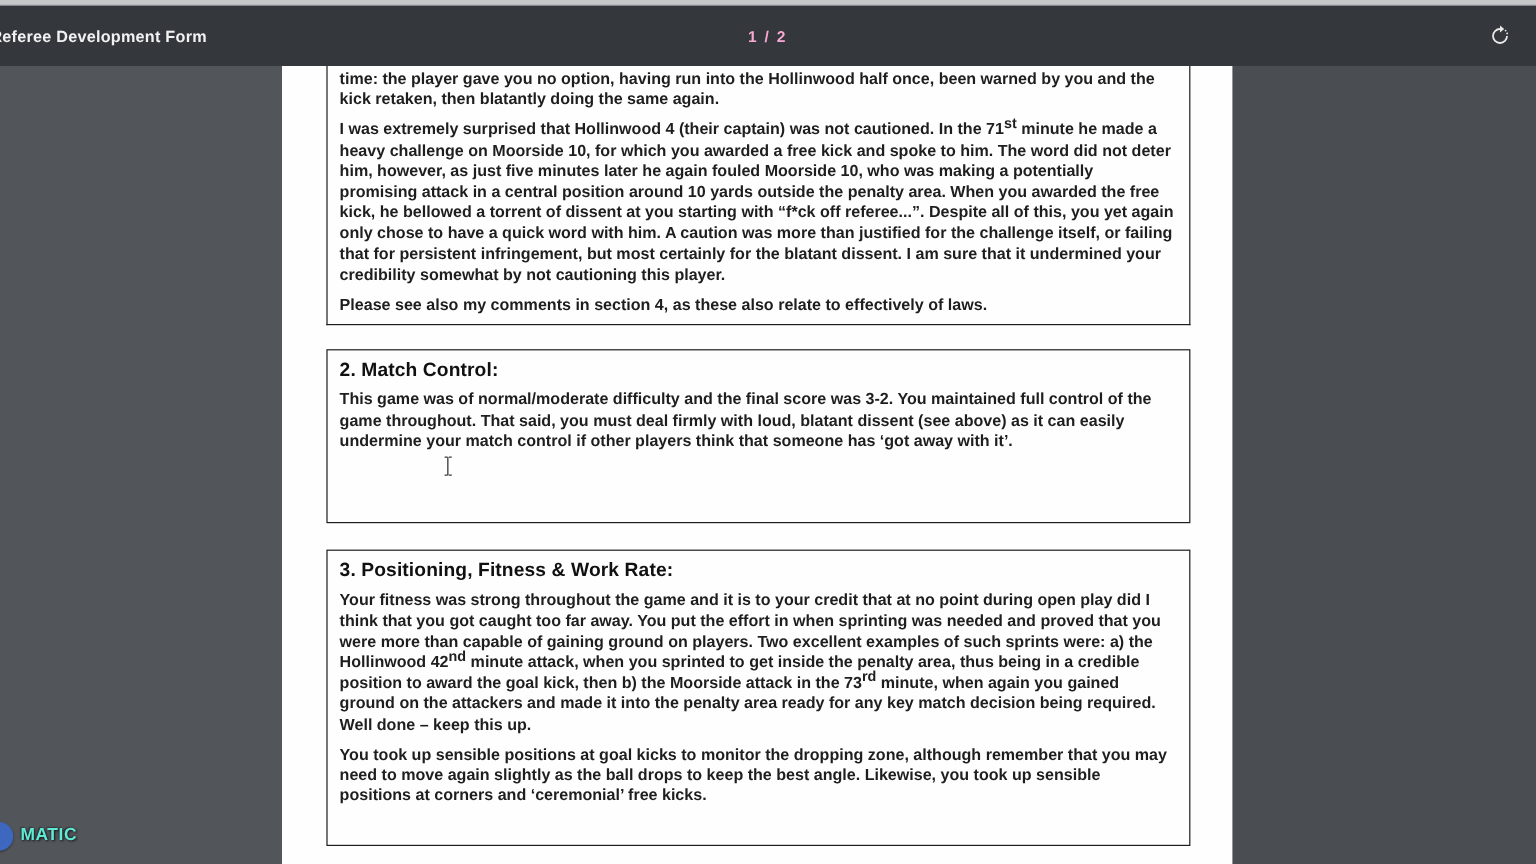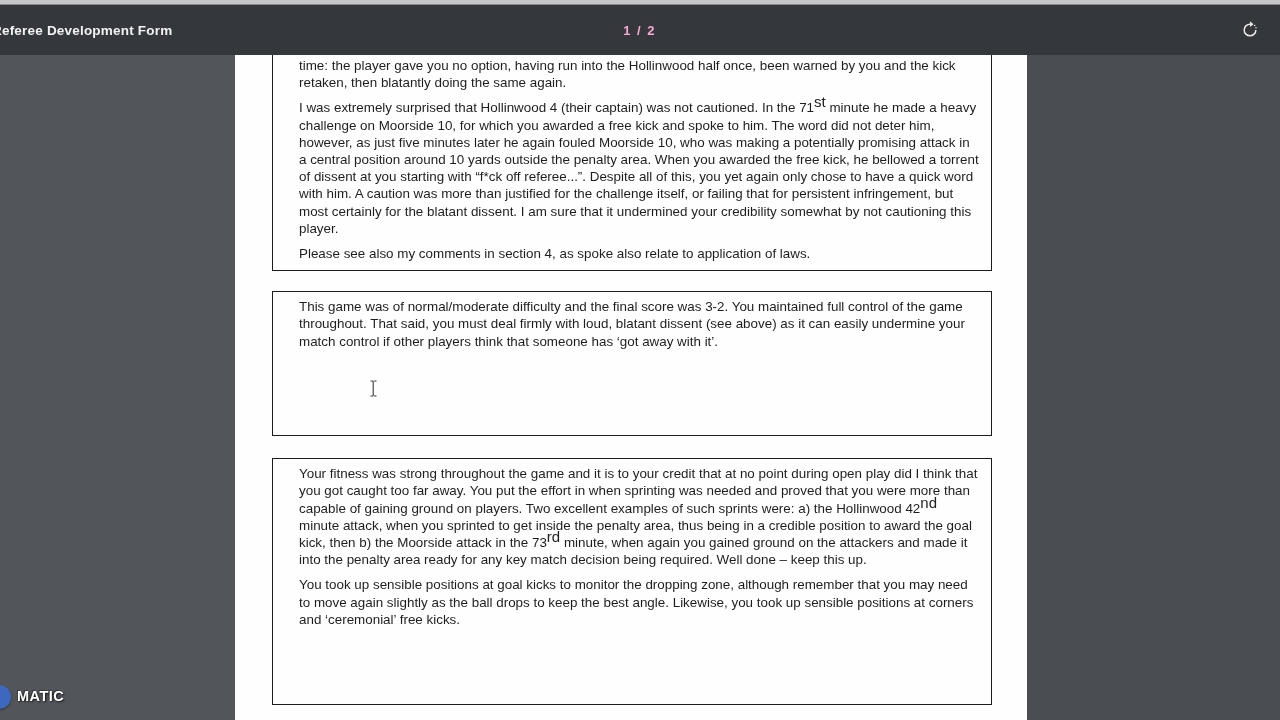--- a/index.html
+++ b/index.html
@@ -44,40 +44,40 @@
     background:#fefefe;overflow:hidden;
   }
   
   .doc-box{
     box-sizing:border-box;width:720px;margin-left:37px;
     border:1.6px solid #1d1d1d;
     padding:6px 12px 8px 10px;
     color:#1e1e1e;font-size:13.4px;line-height:17.2px;
     text-align:left;
   }
-  .doc-box p{margin:0 0 8px 16px;}
+  .doc-box p{margin:0 0 8px 0;font-weight:bold;}
   .doc-box p:last-child{margin-bottom:0;}
   .box1{border-top:none;padding-top:2px;min-height:213px;}
   .box2{margin-top:20px;min-height:145px;}
   .box3{margin-top:22px;min-height:247px;}
   .sec-heading{
     font-size:16px;font-weight:bold;color:#101010;margin:2px 0 7px 0;letter-spacing:.1px;
   }
-  sup{font-size:15px;line-height:0;vertical-align:super;}
+  sup{font-size:12px;line-height:0;vertical-align:super;}
   
   .text-cursor{position:absolute;left:369px;top:380px;}
   
   .watermark{position:absolute;left:0;top:684px;height:28px;width:120px;}
   .wm-circle{
     position:absolute;left:-13px;top:1px;width:24px;height:24px;border-radius:50%;
     background:#3e68c0;box-shadow:0 1px 2px rgba(0,0,0,.4);
   }
   .wm-text{
     position:absolute;left:17px;top:4px;
-    font-size:14.5px;font-weight:bold;color:#ffffff;letter-spacing:.5px;
+    font-size:14.5px;font-weight:bold;color:#5eead4;letter-spacing:.5px;
     text-shadow:1px 1px 2px rgba(0,0,0,.75), -1px -1px 1px rgba(0,0,0,.35);
   }
 </style>
 </head>
 <body>
 
 <div class="top-strip"></div>
 
 <div class="appbar">
   <div class="appbar-title">Referee Development Form</div>
@@ -95,31 +95,33 @@
 </div>
 
 <div class="canvas">
   <div class="canvas-left"></div>
   <div class="page">
 
     <section class="doc-box box1">
       <div>
           <p><span>time: the player gave you no option, having run into the Hollinwood half once, been warned by you and the kick retaken, then blatantly doing the same again.</span></p>
           <p><span>I was extremely surprised that Hollinwood 4 (their captain) was not cautioned. In the 71</span><sup>st</sup><span> minute he made a heavy challenge on Moorside 10, for which you awarded a free kick and spoke to him. The word did not deter him, however, as just five minutes later he again fouled Moorside 10, who was making a potentially promising attack in a central position around 10 yards outside the penalty area. When you awarded the free kick, he bellowed a torrent of dissent at you starting with “f*ck off referee...”. Despite all of this, you yet again only chose to have a quick word with him. A caution was more than justified for the challenge itself, or failing that for persistent infringement, but most certainly for the blatant dissent. I am sure that it undermined your credibility somewhat by not cautioning this player.</span></p>
-          <p><span>Please see also my comments in section 4, as spoke also relate to application of laws.</span></p>
+          <p><span>Please see also my comments in section 4, as these also relate to effectively of laws.</span></p>
         </div>
     </section>
 
     <section class="doc-box box2">
+      <h2 class="sec-heading">2. Match Control:</h2>
       <div>
           <p><span>This game was of normal/moderate difficulty and the final score was 3-2. You maintained full control of the game throughout. That said, you must deal firmly with loud, blatant dissent (see above) as it can easily undermine your match control if other players think that someone has ‘got away with it’.</span></p>
         </div>
     </section>
 
     <section class="doc-box box3">
+      <h2 class="sec-heading">3. Positioning, Fitness &amp; Work Rate:</h2>
       <div>
           <p><span>Your fitness was strong throughout the game and it is to your credit that at no point during open play did I think that you got caught too far away. You put the effort in when sprinting was needed and proved that you were more than capable of gaining ground on players. Two excellent examples of such sprints were: a) the Hollinwood 42</span><sup>nd</sup><span> minute attack, when you sprinted to get inside the penalty area, thus being in a credible position to award the goal kick, then b) the Moorside attack in the 73</span><sup>rd</sup><span> minute, when again you gained ground on the attackers and made it into the penalty area ready for any key match decision being required. Well done – keep this up.</span></p>
           <p><span>You took up sensible positions at goal kicks to monitor the dropping zone, although remember that you may need to move again slightly as the ball drops to keep the best angle. Likewise, you took up sensible positions at corners and ‘ceremonial’ free kicks.</span></p>
         </div>
     </section>
 
   </div>
 </div>
 
 <div class="text-cursor">

